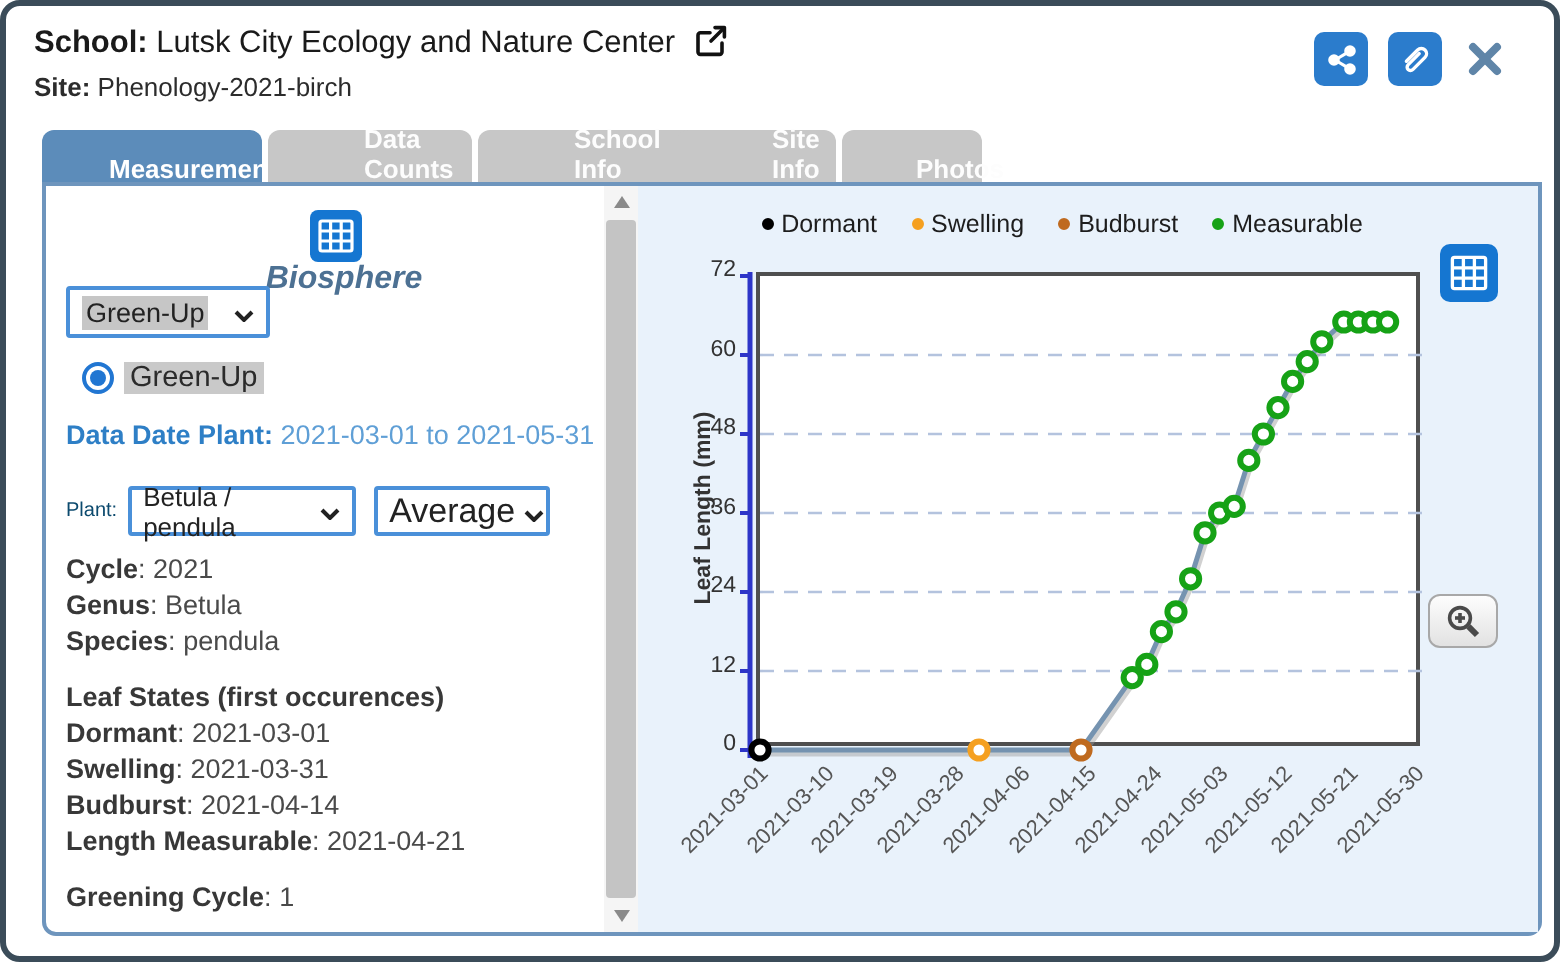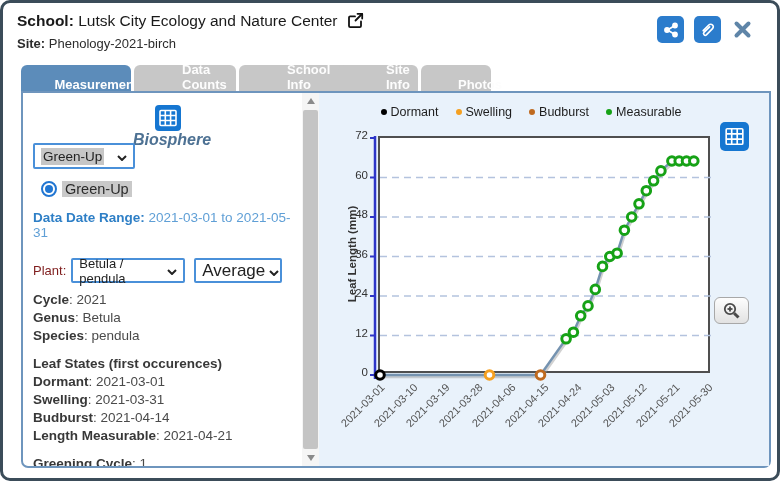--- a/index.html
+++ b/index.html
@@ -45,21 +45,21 @@
   .gu-select { width: 102px; margin-bottom: 11px; }
   .radio-row { display: flex; align-items: center; margin-left: 8px; margin-bottom: 12px; height: 18px; }
   .radio-outer { width: 16px; height: 16px; border: 2px solid #2176d2; border-radius: 50%; background: #fff;
     display: flex; align-items: center; justify-content: center; cursor: pointer; }
   .radio-inner { width: 8px; height: 8px; border-radius: 50%; background: #2176d2; }
   .radio-label { font-size: 14.5px; color: #2b2b2b; background: #c9c9c9; padding: 0 3px; margin-left: 5px; }
   .daterange { font-size: 13.5px; margin-bottom: 18px; }
   .daterange .lbl { font-weight: bold; color: #2e7fc6; }
   .daterange .val { color: #5f9fd6; }
   .plant-row { display: flex; align-items: center; margin-bottom: 8px; }
-  .plant-row .plbl { font-size: 13px; color: #7f1d1d; margin-right: 5px; text-align: right; }
+  .plant-row .plbl { font-size: 10px; color: #0c4a6e; margin-right: 5px; text-align: right; }
   .plant-select { width: 114px; height: 25px; margin-right: 9px; font-size: 13px; }
   .avg-select { width: 88px; height: 25px; font-size: 17px; }
   .chev { margin-left: 4px; }
   .line { font-size: 13.5px; line-height: 18px; color: #4a4a4a; }
   .line .lbl { font-weight: bold; color: #383838; }
   .blk { margin-bottom: 10px; }
   .blk-head { font-size: 13.5px; line-height: 18px; font-weight: bold; color: #383838; }
   
   .vscroll { position: absolute; left: 279px; top: 0; width: 17px; height: 100%; background: #f5f5f5; }
   .vs-arrow { position: absolute; left: 0; width: 17px; height: 16px; display: flex; align-items: center; justify-content: center; cursor: pointer; }
@@ -173,21 +173,21 @@
       </div>
 
       <div class="radio-row">
         <span class="radio-outer">
             <span class="radio-inner"></span>
           </span>
         <span class="radio-label">Green-Up</span>
       </div>
 
       <div class="daterange">
-        <span class="lbl">Data Date Range:</span>
+        <span class="lbl">Data Date Plant:</span>
         <span class="val">2021-03-01 to 2021-05-31</span>
       </div>
 
       <div class="plant-row">
         <span class="plbl">Plant:</span>
         <div class="fake-select plant-select">
           <span>Betula / pendula</span>
           <span class="chev">
             <svg width="10" height="6" viewBox="0 0 10 6" fill="none" stroke="#222" stroke-width="2">
                 <polyline points="1,1 5,5 9,1"></polyline>

